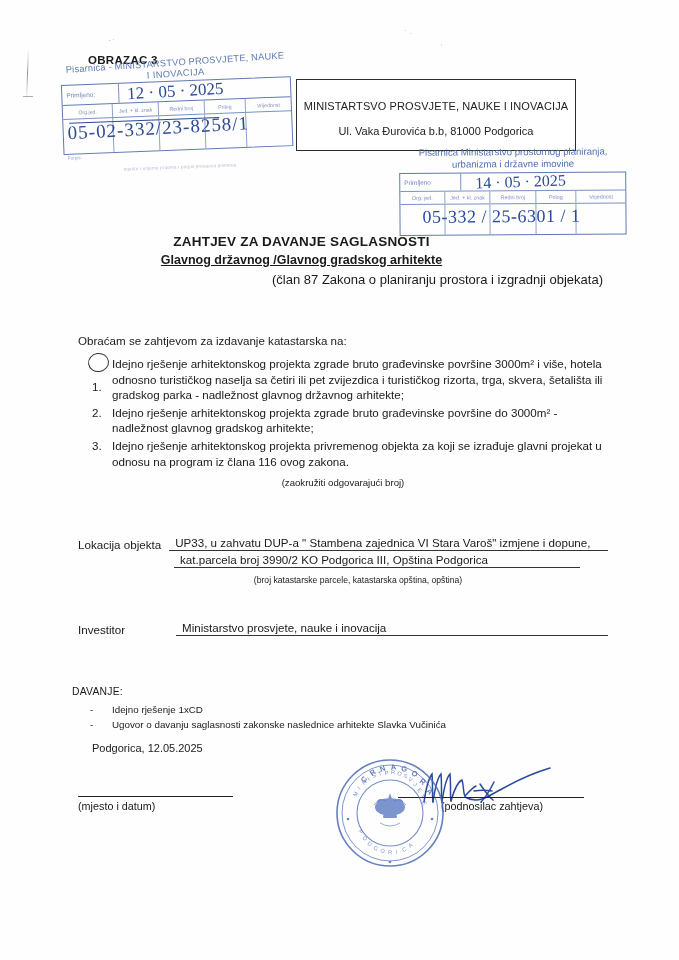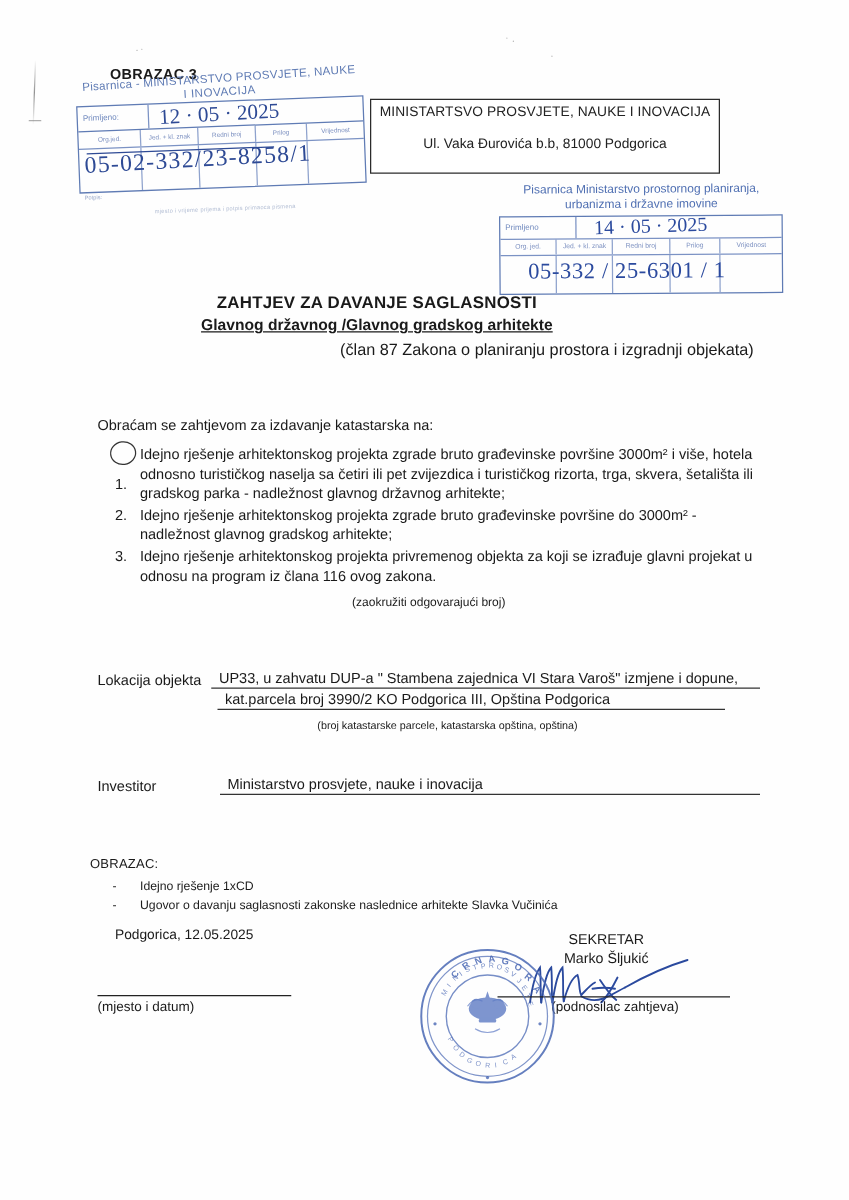--- a/index.html
+++ b/index.html
@@ -169,26 +169,26 @@
     margin-top: 8px;
     letter-spacing: .2px;
   }
 
   
   .addr-box {
     position: absolute;
     left: 296px;
     top: 79px;
     width: 280px;
-    height: 60px;
+    height: 72px;
     border: 1.4px solid #2b2b2b;
     background: #ffffff;
     box-sizing: border-box;
     text-align: center;
-    padding-top: 4px;
+    padding-top: 20px;
   }
   .addr-l1 {
     font-size: 11px;
     letter-spacing: .1px;
     color: #222;
   }
   .addr-l2 {
     font-size: 11px;
     margin-top: 13px;
     color: #222;
@@ -600,37 +600,33 @@
     <div class="lok-val2">kat.parcela broj 3990/2 KO Podgorica III, Opština Podgorica</div>
     <div class="lok-caption">(broj katastarske parcele, katastarska opština, opština)</div>
   </div>
 
   <div class="investitor">
     <div class="inv-label">Investitor</div>
     <div class="inv-val">Ministarstvo prosvjete, nauke i inovacija</div>
   </div>
 
   <div class="prilog">
-    <div class="prilog-title">OBRAZAC:</div>
+    <div class="prilog-title">DAVANJE:</div>
     <div class="prilog-list">
       <div class="prilog-item">
         <div class="prilog-dash">-</div>
         <div>Idejno rješenje 1xCD</div>
       </div>
       <div class="prilog-item">
         <div class="prilog-dash">-</div>
         <div>Ugovor o davanju saglasnosti zakonske naslednice arhitekte Slavka Vučinića</div>
       </div>
     </div>
   </div>
 
-  <div class="sekretar">
-    <div>SEKRETAR</div>
-    <div class="sekretar-name">Marko Šljukić</div>
-  </div>
 
   <svg class="handsig" viewBox="0 0 160 48">
     <g fill="none" stroke="#2b4a9e" stroke-width="1.5" stroke-linecap="round">
       <path d="M6,42 C8,28 11,18 14,14 C15,26 14,36 15,42"></path>
       <path d="M15,42 C17,28 20,17 23,14 C24,26 23,36 24,42"></path>
       <path d="M24,42 C26,28 29,17 32,14 C33,26 32,36 33,41"></path>
       <path d="M33,41 C36,30 40,22 44,20 C46,26 45,33 47,36 C50,33 54,28 58,26"></path>
       <path d="M47,37 C52,40 58,41 64,39 C70,37 76,33 82,30"></path>
       <path d="M62,24 C66,30 70,36 75,40"></path>
       <path d="M76,22 C72,30 68,37 63,42"></path>

